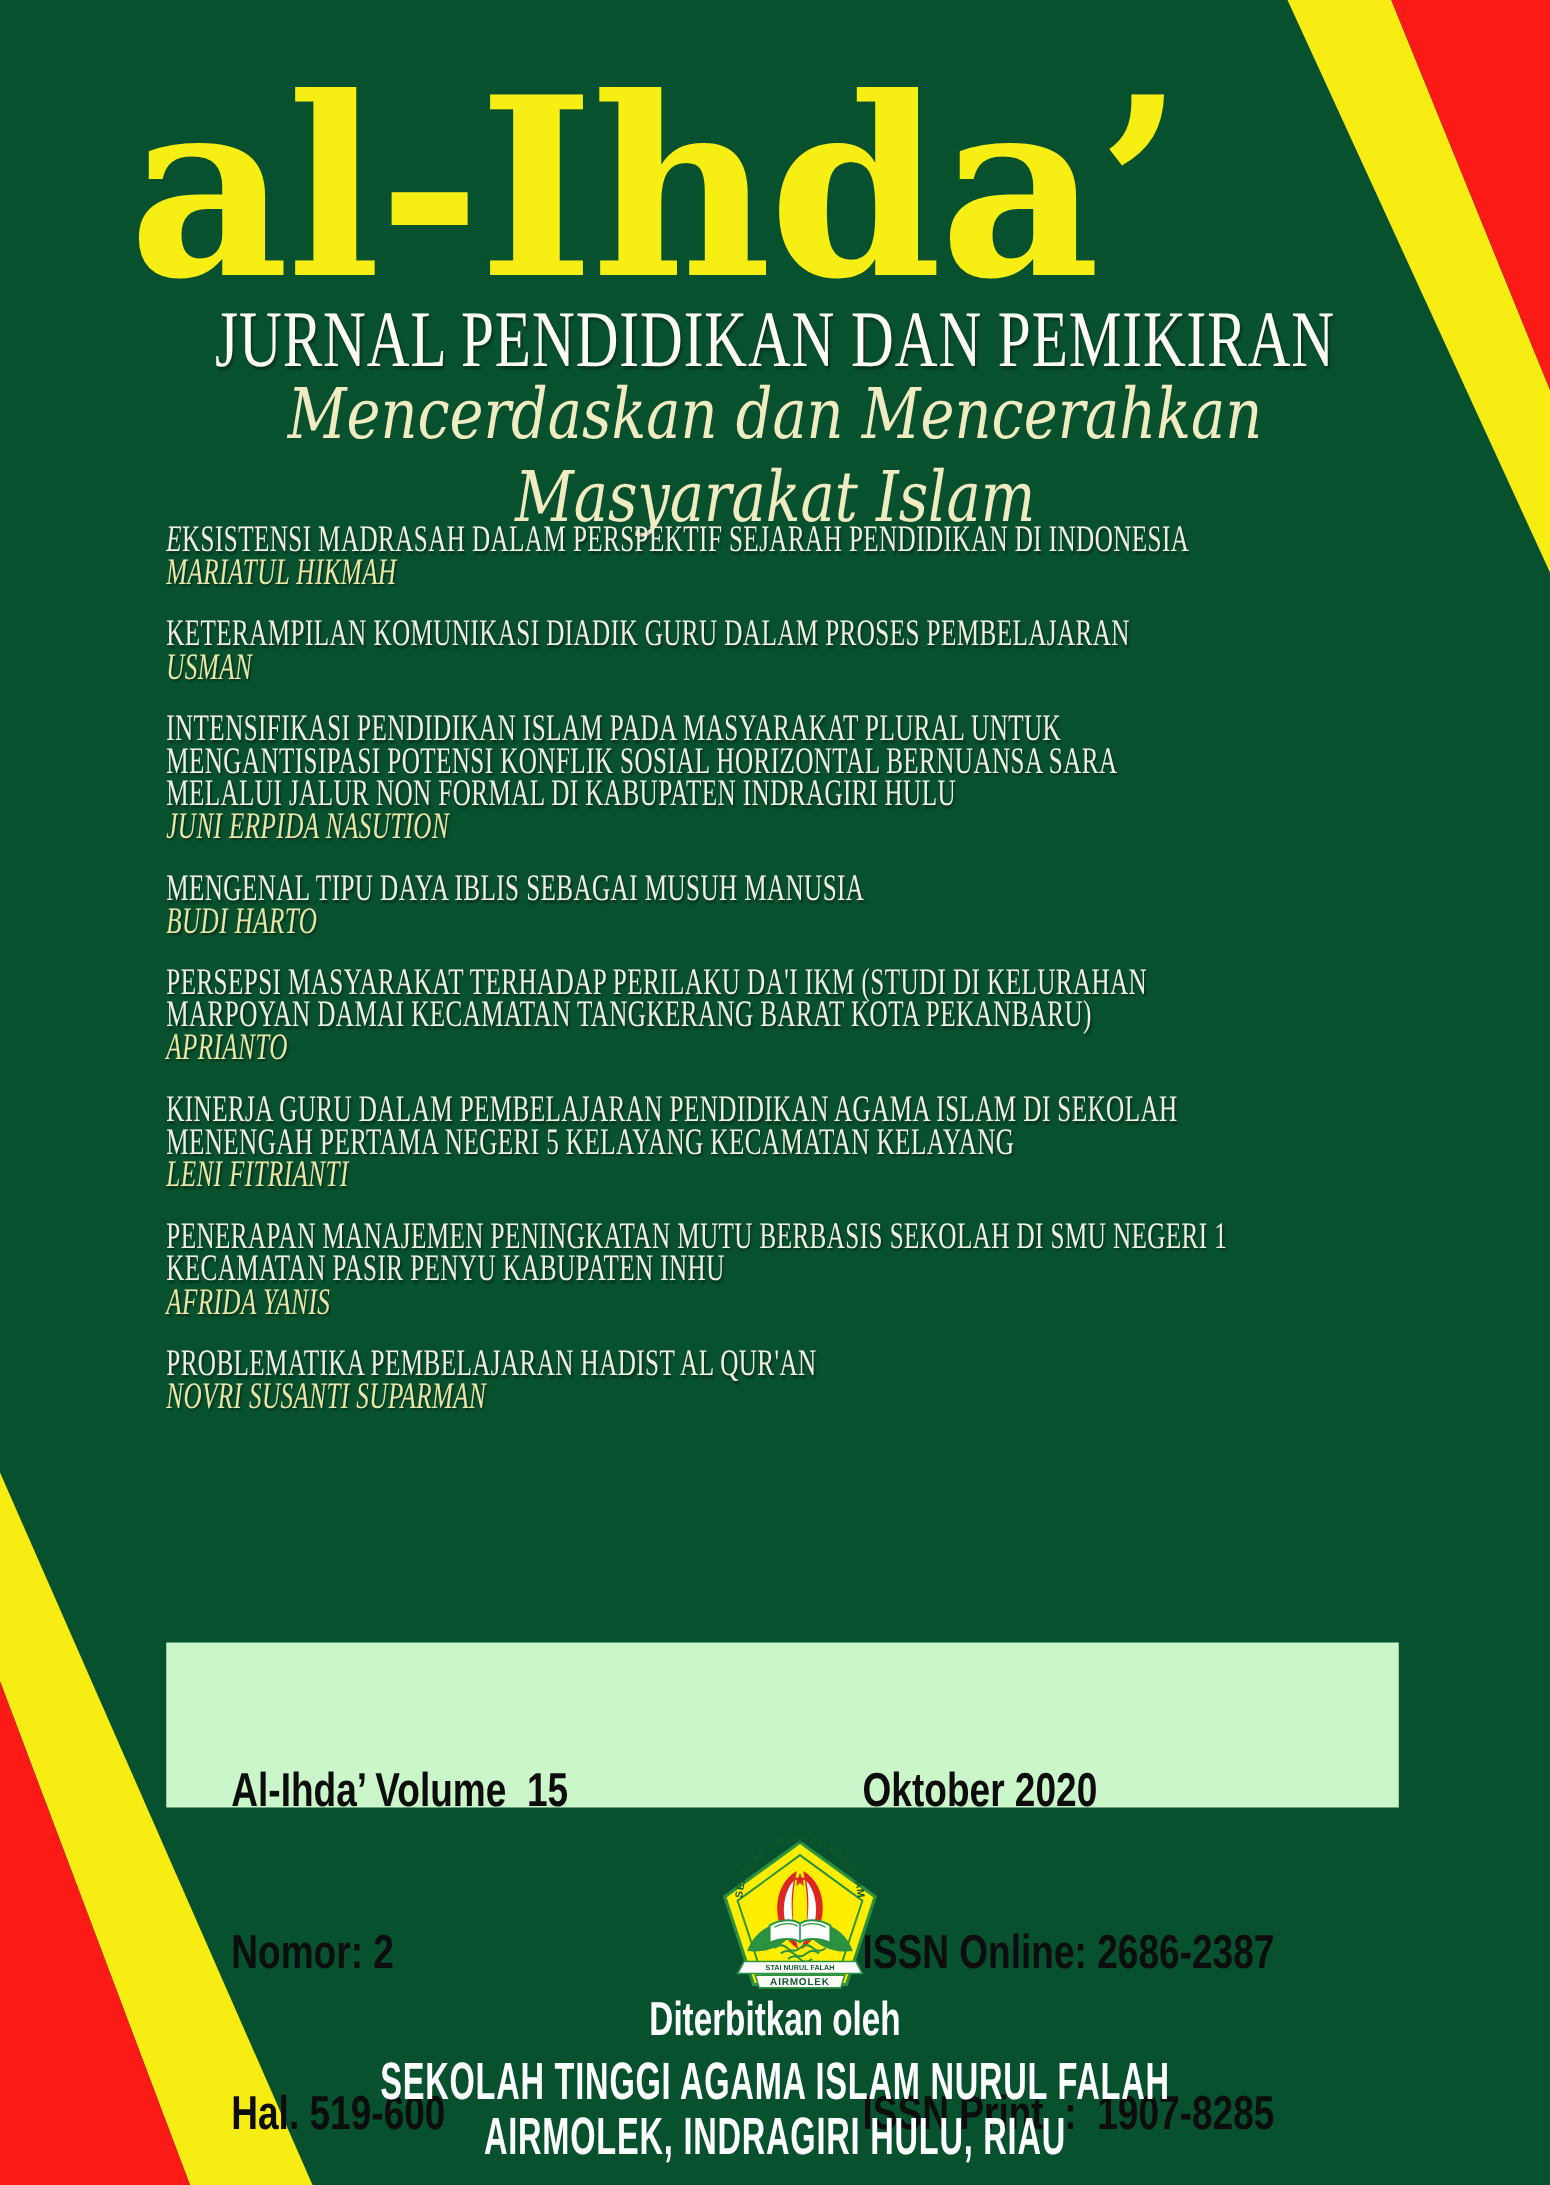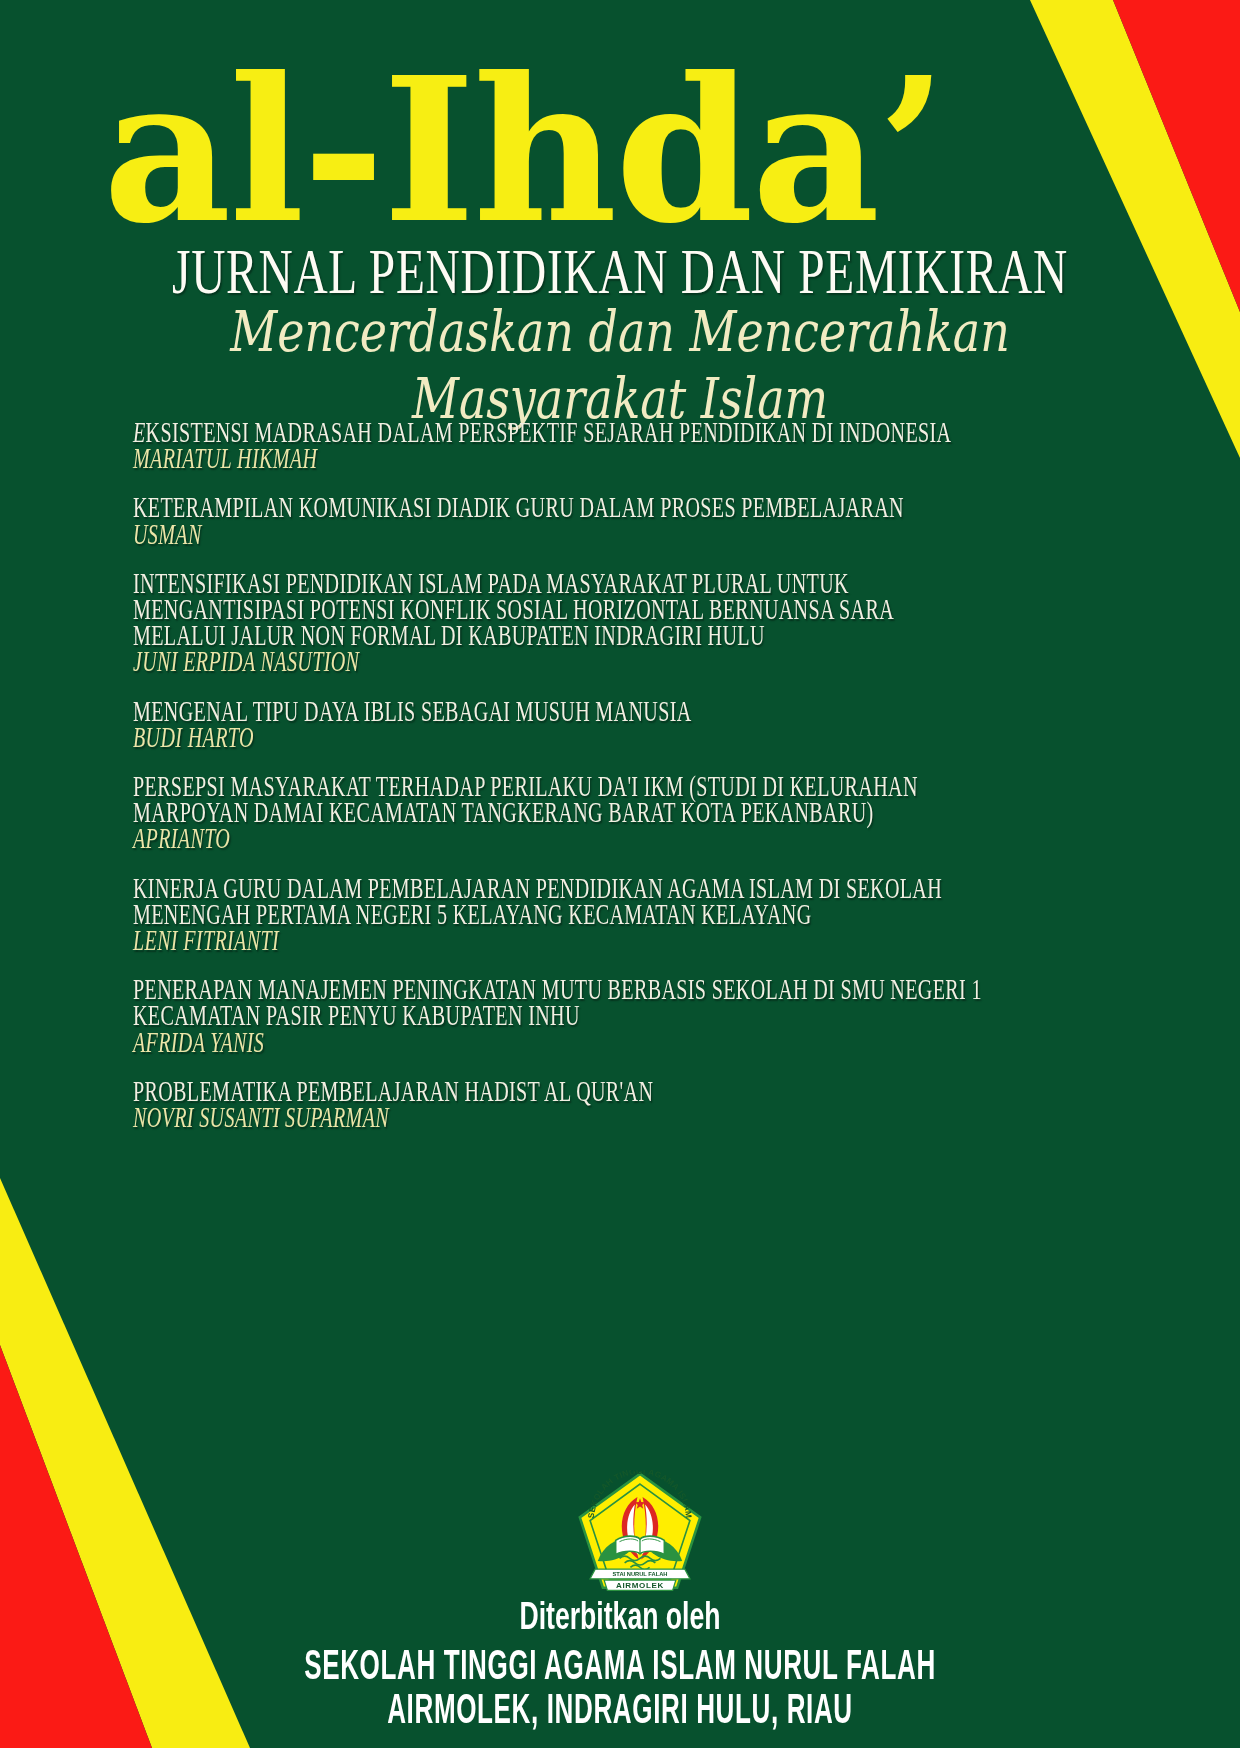--- a/index.html
+++ b/index.html
@@ -139,20 +139,32 @@
       <div class="a-title">PENERAPAN MANAJEMEN PENINGKATAN MUTU BERBASIS SEKOLAH DI SMU NEGERI 1
 KECAMATAN PASIR PENYU KABUPATEN INHU</div>
       <div class="a-author">AFRIDA YANIS</div>
     </div>
     <div class="article">
       <div class="a-title">PROBLEMATIKA PEMBELAJARAN HADIST AL QUR'AN</div>
       <div class="a-author">NOVRI SUSANTI SUPARMAN</div>
     </div>
   </div>
 
+  <div class="info-box">
+    <div class="info-col left">
+      <div>Al-Ihda’ Volume  15</div>
+      <div>Nomor: 2</div>
+      <div>Hal. 519-600</div>
+    </div>
+    <div class="info-col right">
+      <div>Oktober 2020</div>
+      <div>ISSN Online: 2686-2387</div>
+      <div>ISSN Print  :  1907-8285</div>
+    </div>
+  </div>
 
   <svg class="logo" viewBox="0 0 200 200">
     <polygon points="100,6 194,74 158,184 42,184 6,74" style="fill:var(--logo-yellow);stroke:var(--logo-green);stroke-width:4"></polygon>
     <polygon points="100,22 178,79 148,170 52,170 22,79" style="fill:none;stroke:var(--logo-green);stroke-width:2.5"></polygon>
     <path id="logo-arc" d="M 32 102 A 72 72 0 1 1 168 102" fill="none"></path>
     <text font-size="13" font-weight="bold" font-family="Liberation Sans, sans-serif" style="fill:var(--logo-dark-green)" letter-spacing="0.5">
       <textPath href="#logo-arc" startOffset="50%" text-anchor="middle">SEKOLAH TINGGI AGAMA ISLAM</textPath>
     </text>
     <polygon points="100,44 102,50 108,50.5 103.5,54.5 105,60.5 100,57 95,60.5 96.5,54.5 92,50.5 98,50" style="fill:var(--logo-red)"></polygon>
     <g>

